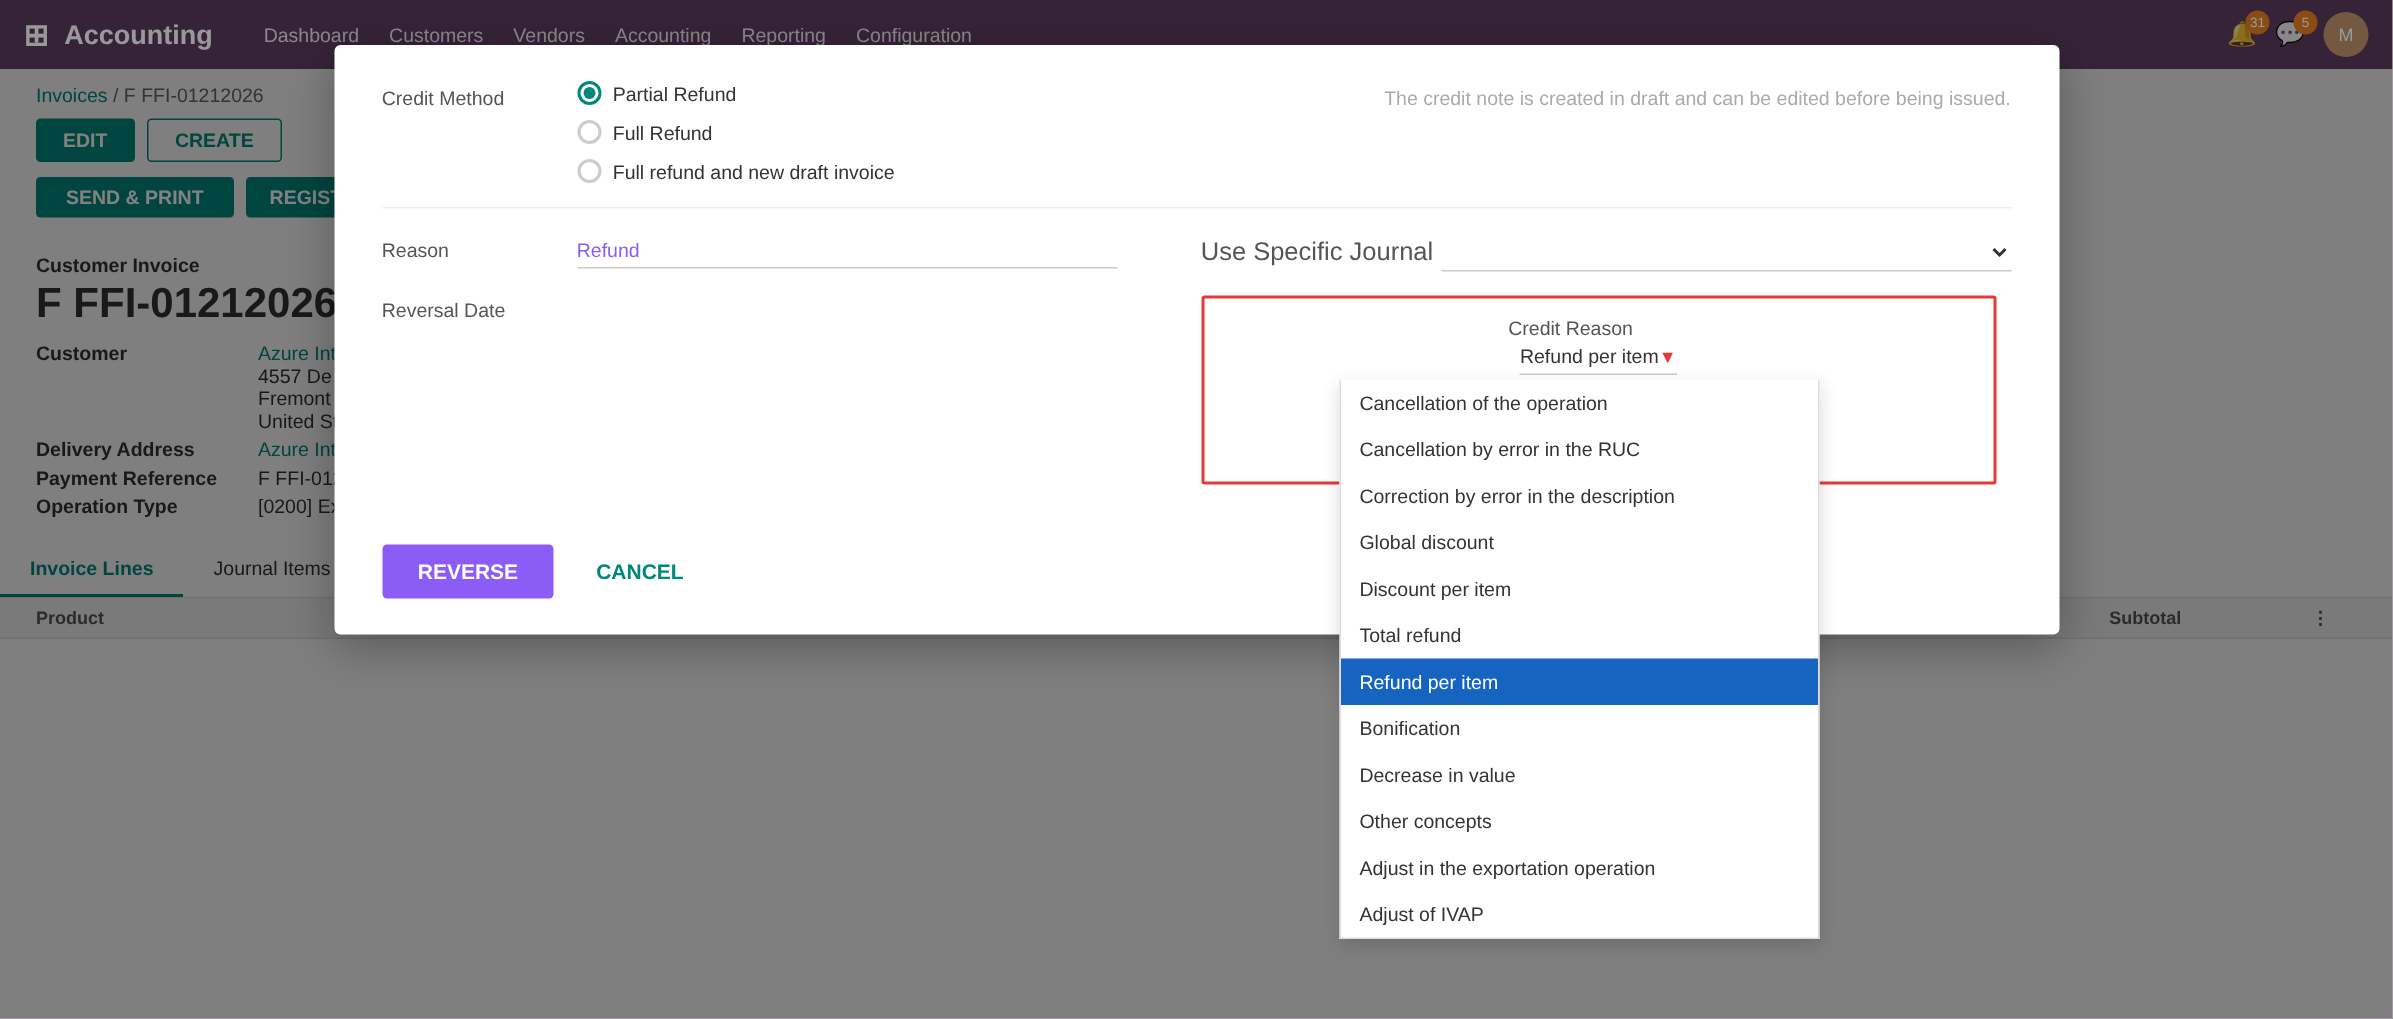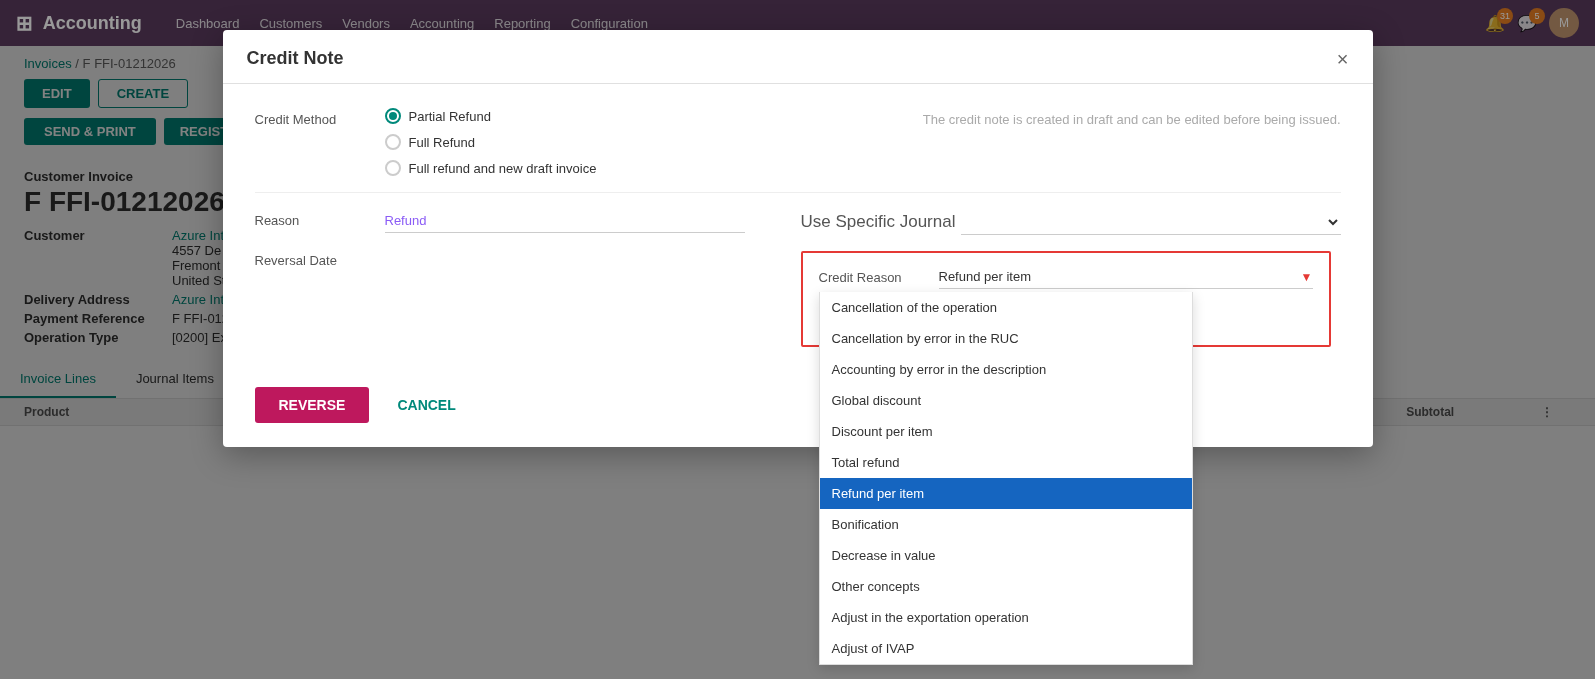--- a/index.html
+++ b/index.html
@@ -98,21 +98,21 @@
     .field-value { color: #00897b; }
     .field-value-text { color: #333; }
 
     .tabs-row {
       display: flex; border-bottom: 1px solid #ddd; margin-top: 8px;
       background: #f9f9f9;
     }
     .tab {
       padding: 10px 20px; font-size: 13px; color: #333; cursor: pointer; border-bottom: 2px solid transparent;
     }
-    .tab.active { border-bottom: 2px solid #00897b; color: #00897b; font-weight: 400; }
+    .tab.active { border-bottom: 2px solid #00897b; color: #00897b; font-weight: 700; }
 
     .table-header {
       display: grid;
       grid-template-columns: 1.2fr 1fr 1.2fr 0.8fr 0.6fr 0.8fr 0.8fr 0.8fr 1fr 0.8fr 30px;
       background: #f0f0f0;
       padding: 6px 24px;
       font-size: 12px;
       color: #555;
       font-weight: 600;
       border-bottom: 1px solid #ddd;
@@ -191,21 +191,21 @@
       background: transparent;
     }
 
     .credit-reason-section {
       border: 2px solid #e53935;
       border-radius: 2px;
       padding: 12px 16px;
       position: relative;
       width: 530px;
     }
-    .cr-row { display: flex; align-items: center; margin-bottom: 10px; }
+    .cr-row { display: flex; align-items: center; margin-bottom: 10px; flex-direction: column; }
     .cr-label { width: 120px; font-size: 13px; color: #555; font-weight: 500; }
     .cr-select-wrapper {
       flex: 1;
       display: flex; align-items: center;
       border-bottom: 1px solid #ccc;
       position: relative;
     }
     .cr-value { font-size: 13px; color: #333; flex: 1; padding: 4px 0; }
     .cr-arrow { color: #e53935; font-size: 12px; cursor: pointer; }
 
@@ -233,21 +233,21 @@
     .right-select {
       flex: 1; border: none; border-bottom: 1px solid #ccc;
       font-size: 13px; color: #333; padding: 4px 0; background: transparent;
       outline: none; cursor: pointer;
     }
 
     .modal-actions {
       display: flex; gap: 12px; padding: 16px 32px 24px; align-items: center;
     }
     .btn-reverse {
-      background: #be185d; color: #fff; border: none; padding: 10px 24px;
+      background: #8b5cf6; color: #fff; border: none; padding: 10px 24px;
       border-radius: 3px; cursor: pointer; font-size: 14px; font-weight: 600;
     }
     .btn-cancel {
       background: transparent; color: #00897b; border: none;
       padding: 10px 16px; cursor: pointer; font-size: 14px; font-weight: 600;
     }
 
     
     .reversal-row {
       display: flex; align-items: flex-start; margin-bottom: 16px;
@@ -351,24 +351,20 @@
         <span>EDI Affect. Re...</span>
         <span>Subtotal</span>
         <span>⋮</span>
       </div>
     </div>
   </div>
 
   <div class="modal-overlay">
     <div class="modal">
 
-      <div class="modal-header">
-        <span class="modal-title">Credit Note</span>
-        <button class="modal-close">×</button>
-      </div>
 
       <div class="modal-body">
 
         <div class="form-row">
           <div class="form-label">Credit Method</div>
           <div class="radio-group">
             <label class="radio-item">
               <div class="radio-dot selected"></div>
               <span>Partial Refund</span>
             </label>
@@ -411,21 +407,21 @@
             <div class="credit-reason-section" style="position:relative;">
               <div class="cr-row">
                 <div class="cr-label">Credit Reason</div>
                 <div class="cr-select-wrapper" style="position:relative;">
                   <span class="cr-value">Refund per item</span>
                   <span class="cr-arrow">▼</span>
 
                   <div class="dropdown-list" style="top: calc(100% + 4px); min-width: 320px; left: -120px;">
                     <div class="dropdown-item">Cancellation of the operation</div>
                     <div class="dropdown-item">Cancellation by error in the RUC</div>
-                    <div class="dropdown-item">Accounting by error in the description</div>
+                    <div class="dropdown-item">Correction by error in the description</div>
                     <div class="dropdown-item">Global discount</div>
                     <div class="dropdown-item">Discount per item</div>
                     <div class="dropdown-item">Total refund</div>
                     <div class="dropdown-item selected">Refund per item</div>
                     <div class="dropdown-item">Bonification</div>
                     <div class="dropdown-item">Decrease in value</div>
                     <div class="dropdown-item">Other concepts</div>
                     <div class="dropdown-item">Adjust in the exportation operation</div>
                     <div class="dropdown-item">Adjust of IVAP</div>
                   </div>

